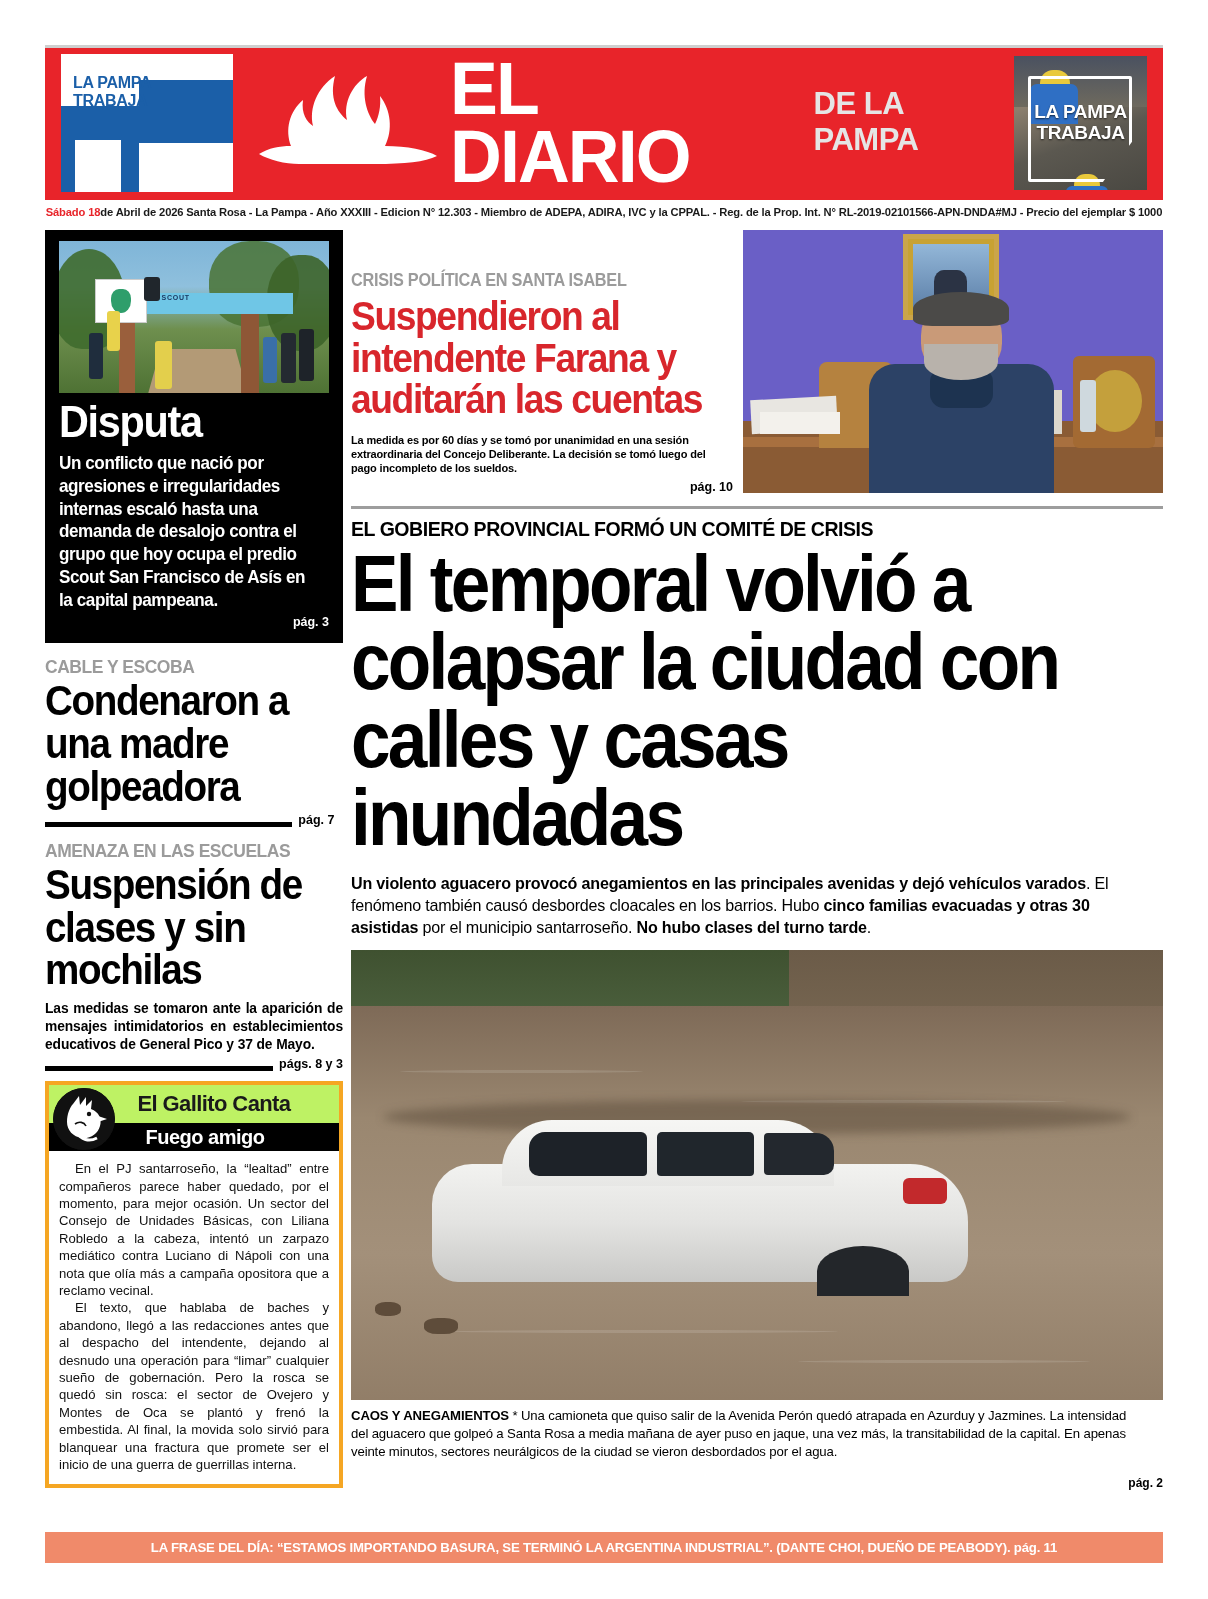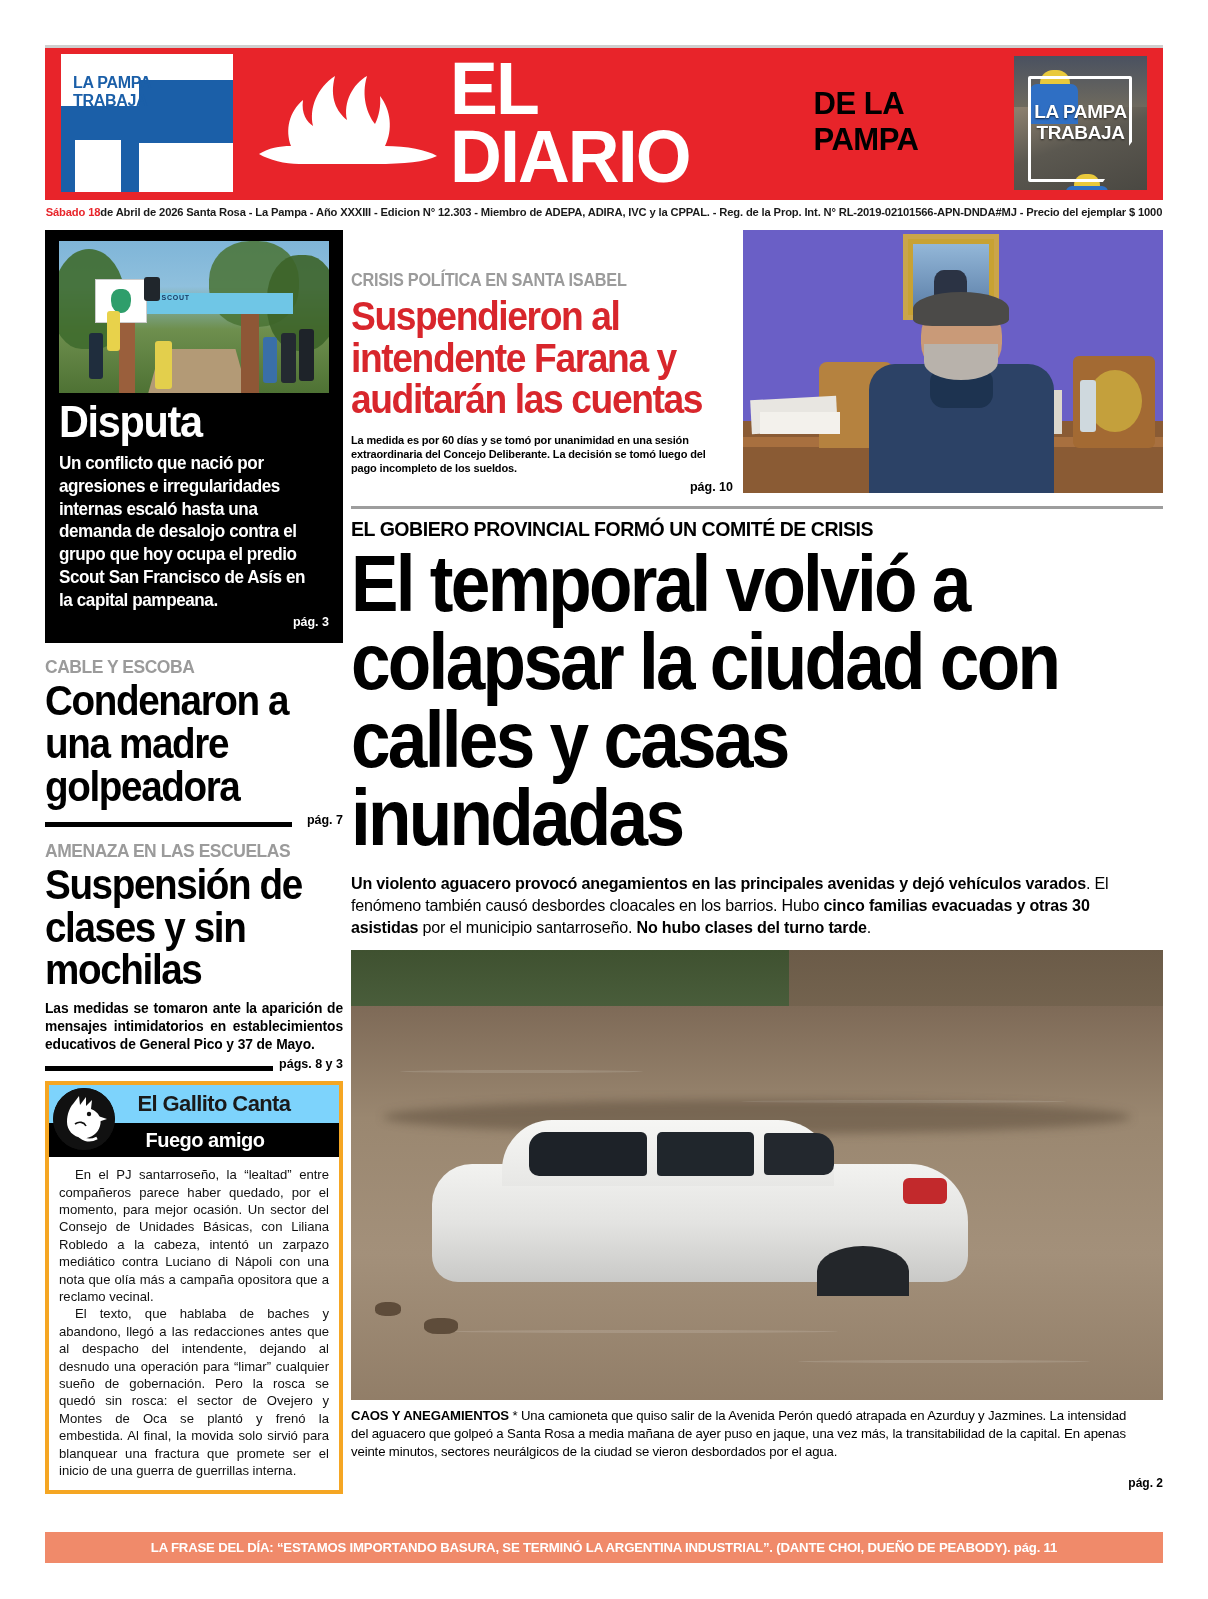--- a/index.html
+++ b/index.html
@@ -60,21 +60,21 @@
   .mh-titles { margin-left: 10px; }
   .mh-title-row { display: flex; align-items: baseline; }
   .mh-title {
     color: #fff; font-weight: bold; font-size: 74px;
     letter-spacing: -2px; line-height: 0.92;
     font-family: "Liberation Sans", sans-serif;
     transform: scaleX(0.97);
     transform-origin: left center;
   }
   .mh-sub1 {
-    color: #000000; font-weight: bold; font-size: 31px;
+    color: #e5e5e5; font-weight: bold; font-size: 31px;
     letter-spacing: -0.5px; margin-left: 12px;
   }
   .mh-sub2 {
     color: #fff; font-weight: bold; font-size: 20px;
     letter-spacing: 6.5px; text-align: center;
     margin-top: 2px; padding-left: 110px;
   }
   .mh-logo-right {
     width: 133px; margin: 8px 16px 8px 0;
     position: relative; overflow: hidden;
@@ -155,42 +155,42 @@
     color: #9b9b9b; font-weight: bold; font-size: 19px;
     letter-spacing: -0.5px; margin-top: 13px;
     transform: scaleX(0.92); transform-origin: left;
   }
   .brief-title {
     color: #000; font-weight: bold; font-size: 42px; line-height: 1.02;
     letter-spacing: -1.5px; margin-top: 2px;
     transform: scaleX(0.92); transform-origin: left;
   }
   .brief-underline { border-top: 5px solid #000; margin-top: 4px; width: 83%; display:inline-block; vertical-align: middle;}
-  .ul-row { display:flex; align-items:flex-end; justify-content: space-between; margin-top: 4px;}
+  .ul-row { display:flex; align-items:flex-end; margin-top: 4px;}
   .ul-row .pg { font-size: 12.5px; font-weight:bold; white-space: nowrap; padding-left:6px;}
   .brief-body {
     font-size: 13.8px; font-weight: bold; line-height: 1.28; margin-top: 8px;
     text-align: justify; letter-spacing: -0.1px;
   }
 
   
   .gallito {
     margin-top: 10px; border: 4px solid #f5a623;
     background: #fff;
   }
   .gallito-head {
-    background: #7dd3fc; height: 38px; position: relative;
+    background: #bef264; height: 38px; position: relative;
     display:flex; align-items:center; justify-content:center;
   }
   .gallito-head .gtitle {
     font-size: 22px; font-weight: bold; color:#1a1a1a; letter-spacing:-0.6px;
     padding-left: 40px;
   }
   .gallito-sub {
-    background:#000; height: 34px; display:flex; align-items:center;
+    background:#000; height: 28px; display:flex; align-items:center;
     justify-content:center; padding-left:22px;
   }
   .gallito-sub span { color:#fff; font-weight:bold; font-size:20px; letter-spacing:-0.5px; }
   .rooster {
     position:absolute; left:4px; top:3px; width:62px; height:62px;
     border-radius:50%; background:#111; z-index: 5;
     overflow:hidden;
   }
   .rooster svg { position:absolute; left:0; top:0; }
   .gallito-body {

